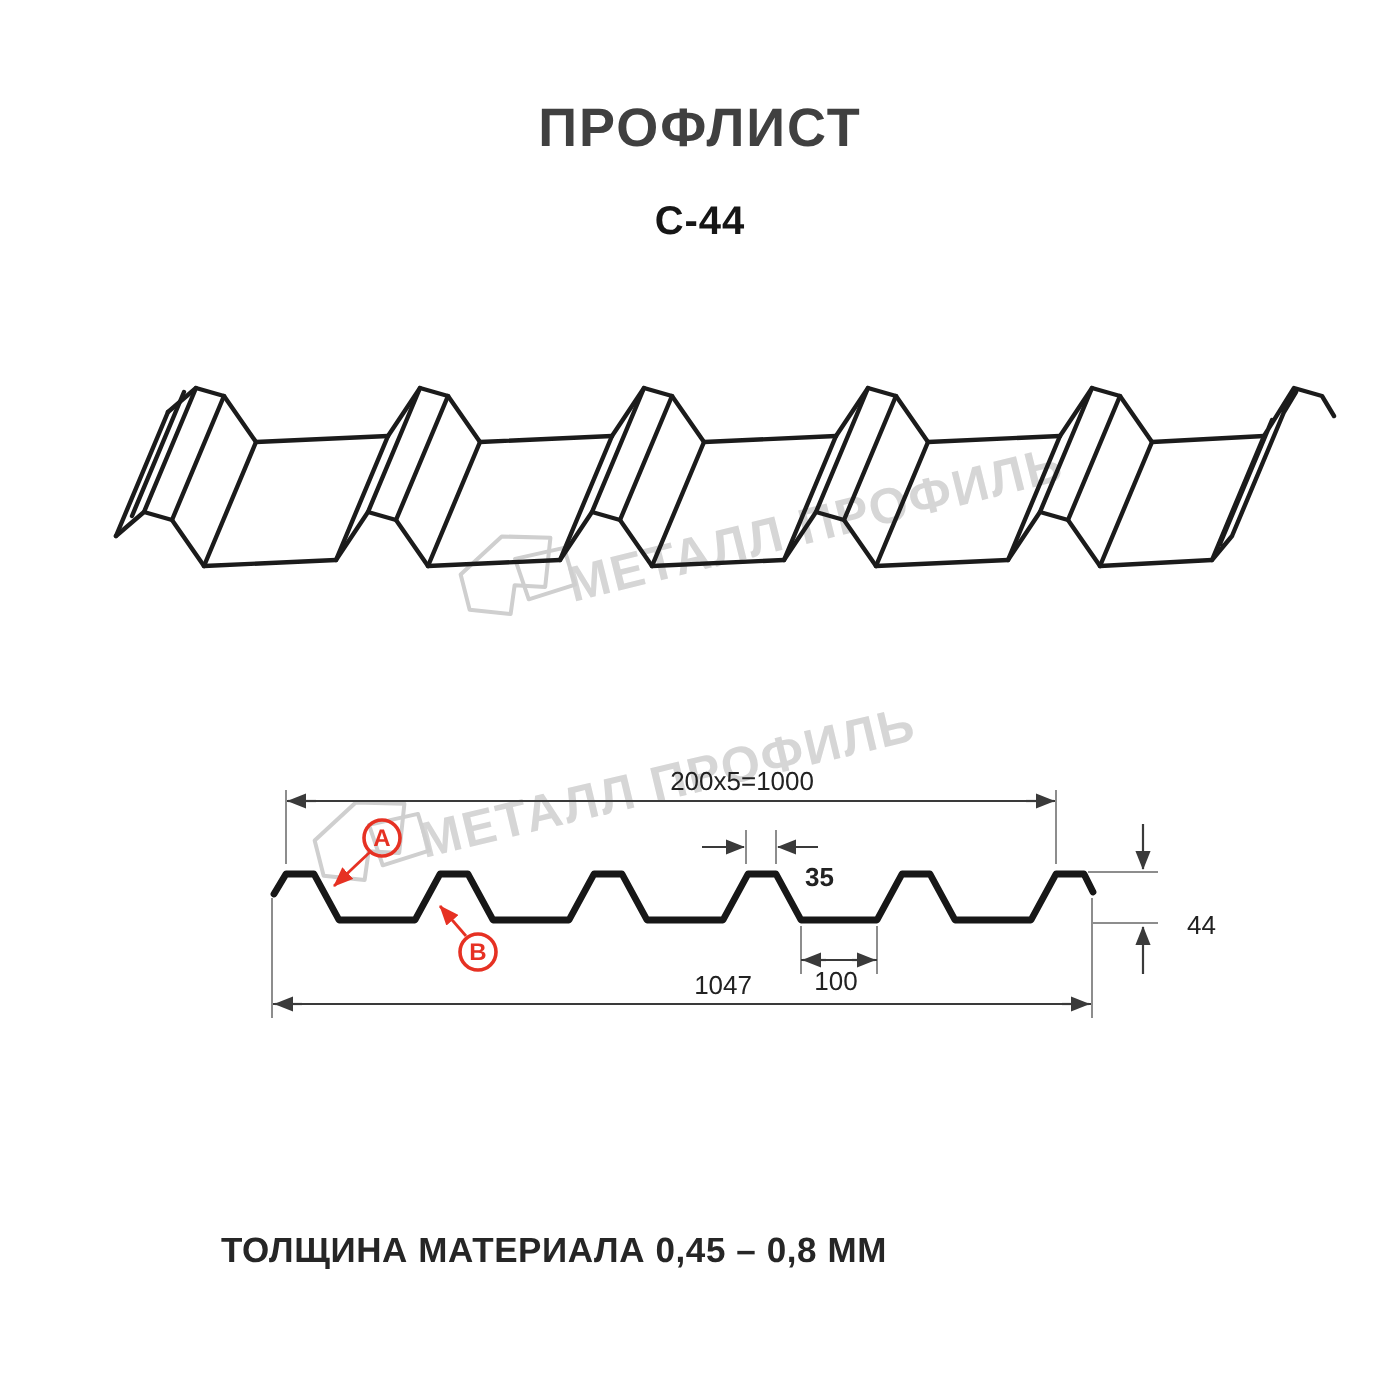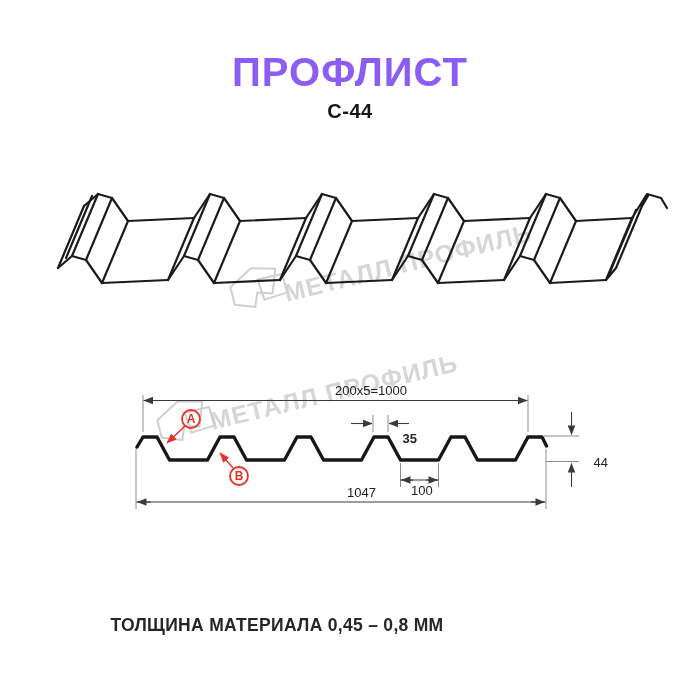--- a/index.html
+++ b/index.html
@@ -3,42 +3,42 @@
 <meta charset="utf-8">
 <style>
   html,body{margin:0;padding:0;background:#fff;}
   .canvas{
     position:relative;width:700px;height:700px;background:#ffffff;overflow:hidden;
     font-family:"Liberation Sans", sans-serif;
   }
   .abs{position:absolute;}
   .page-title{
     top:50px;left:0;width:700px;text-align:center;
-    font-size:40px;font-weight:800;letter-spacing:1px;color:#8b5cf6;line-height:1.1;
+    font-size:27px;font-weight:800;letter-spacing:1px;color:#404040;line-height:1.1;
   }
   .subtitle{
     top:100px;left:0;width:700px;text-align:center;
     font-size:20px;font-weight:700;letter-spacing:0.5px;color:#161616;
   }
   .footer-note{
     top:615px;left:0;width:554px;text-align:center;
     font-size:17.5px;font-weight:700;letter-spacing:0.3px;color:#262626;
   }
   .wm-text{
     font-size:25px;font-weight:700;letter-spacing:1px;color:#d6d6d6;white-space:nowrap;
   }
   .wm1{left:408px;top:263px;transform:translate(-50%,-50%) rotate(-14deg);}
   .wm2{left:334px;top:392px;transform:translate(-50%,-50%) rotate(-13.5deg);}
   .dim-label{
     font-size:13px;color:#222;line-height:1.15;white-space:nowrap;
   }
   .dl-top{left:287px;top:384px;width:120px;text-align:right;}
   .dl-crest{left:391px;top:432px;width:26px;text-align:right;font-weight:bold;}
   .dl-height{left:576px;top:456px;width:32px;text-align:right;}
-  .dl-valley{left:411px;top:484px;width:40px;text-align:left;}
+  .dl-valley{left:398px;top:484px;width:40px;text-align:center;}
   .dl-total{left:324px;top:486px;width:52px;text-align:right;}
   .marker-letter{
     width:18px;height:18px;line-height:18px;text-align:center;
     font-size:12px;font-weight:700;color:#e63123;
   }
   .mk-a{left:182px;top:410px;}
   .mk-b{left:230px;top:467px;}
   svg{position:absolute;left:0;top:0;}
 </style>
 </head>

